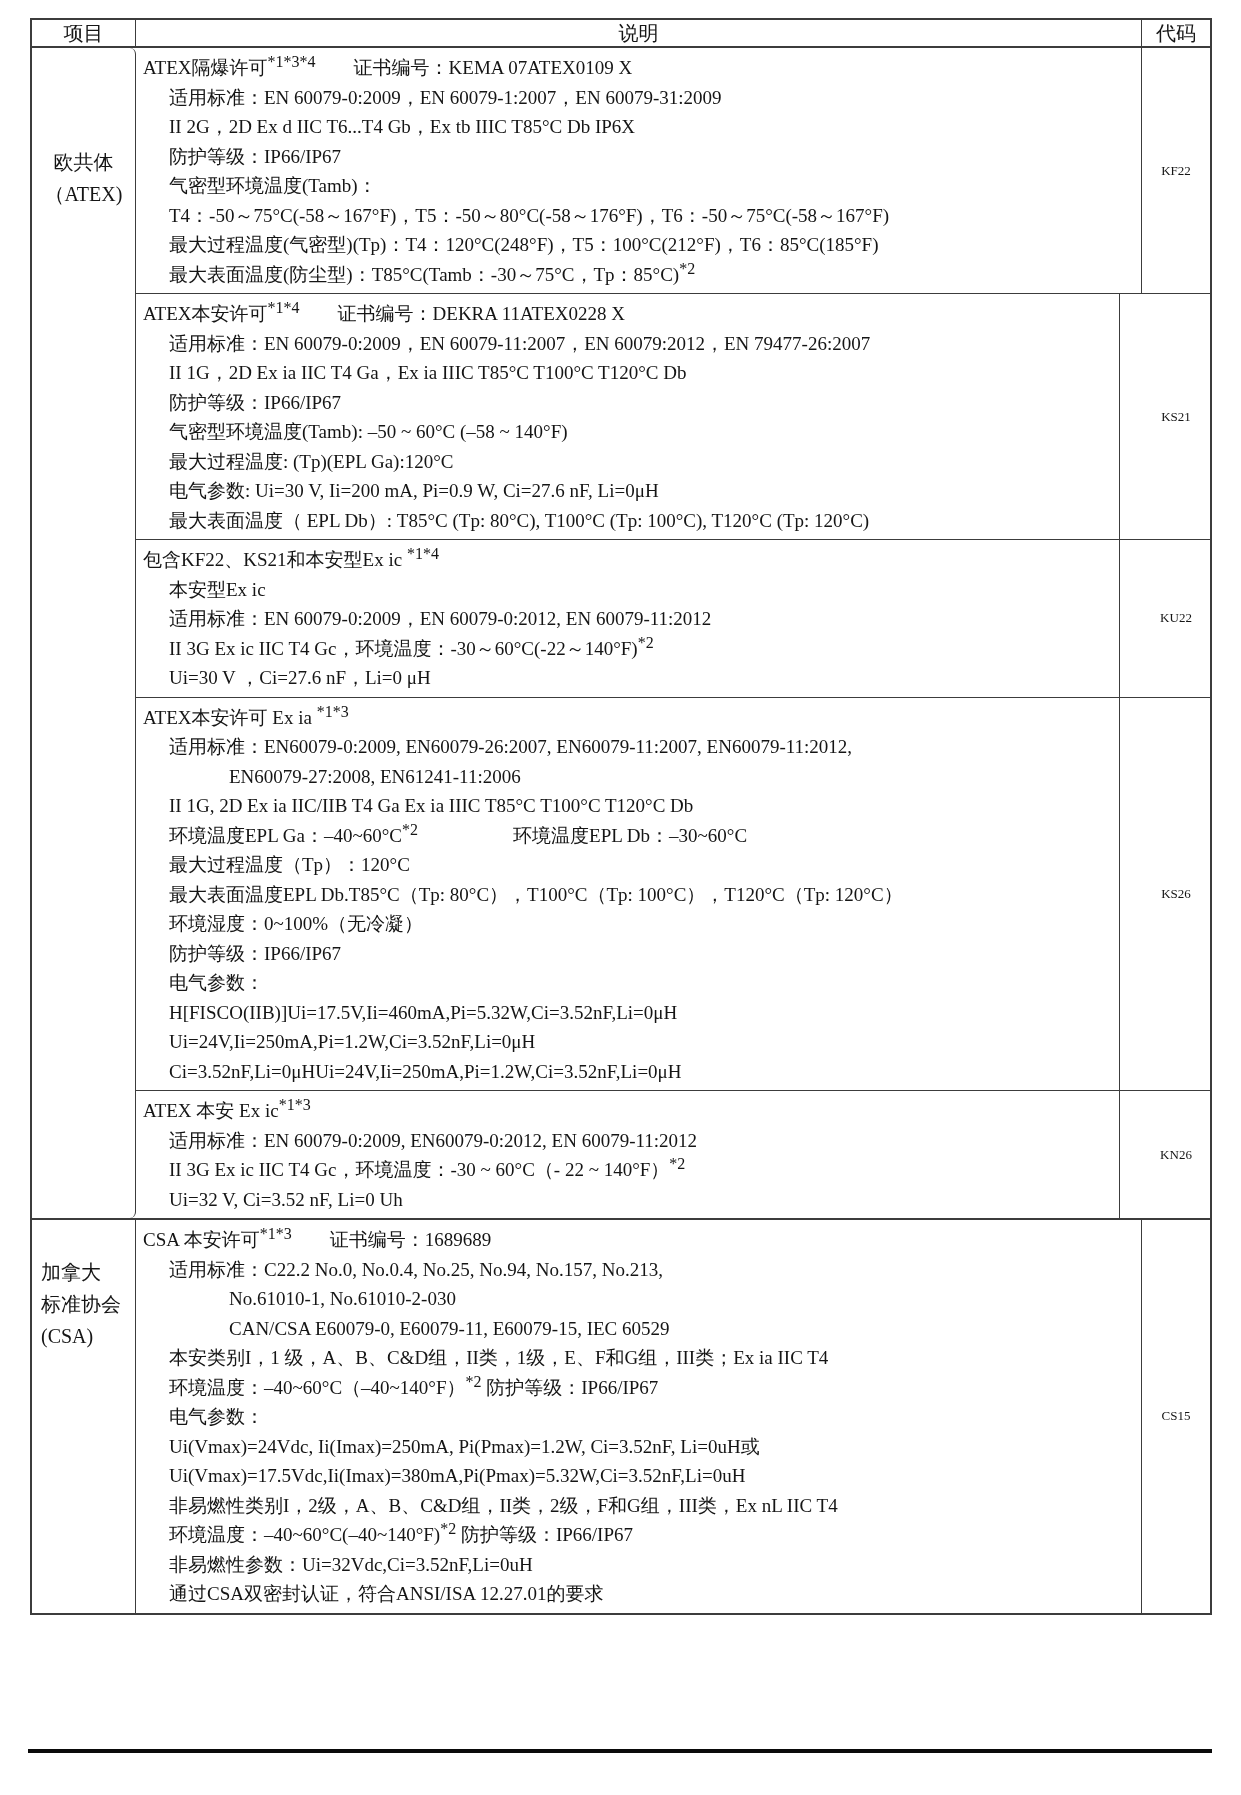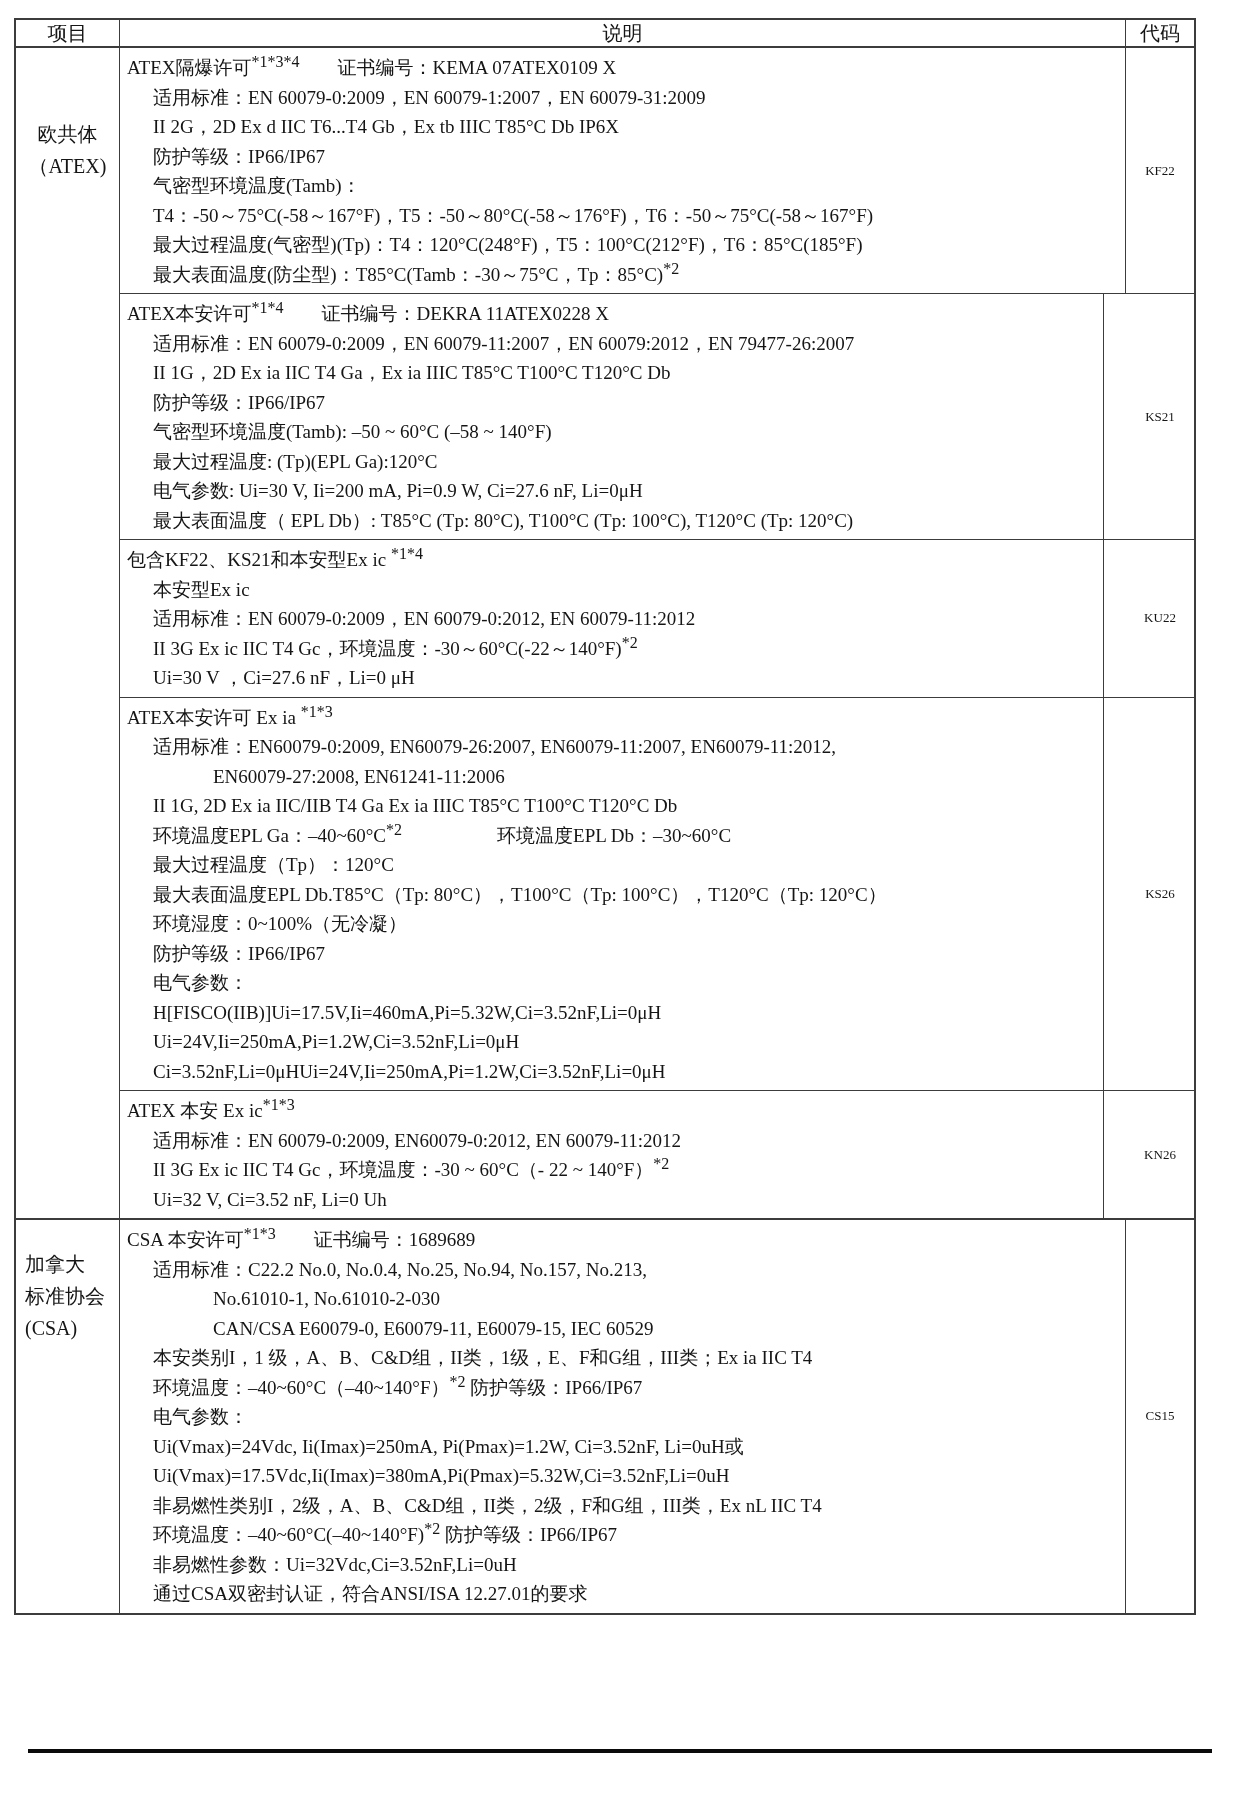--- a/index.html
+++ b/index.html
@@ -6,40 +6,40 @@
   html,body { background:#e9e9e9; }
   .page {
     position:relative;
     width:1241px; height:1795px;
     background:#ffffff;
     font-family:"Liberation Serif","DejaVu Serif",serif;
     color:#151515;
     overflow:hidden;
   }
   .spec-table {
-    position:absolute; left:14px; top:18px; width:1182px;
+    position:absolute; left:30px; top:18px; width:1182px;
     border:2px solid #3c3c3c;
     background:#fff;
   }
   .hrow { display:flex; border-bottom:2px solid #3c3c3c; height:28px; }
   .hcell {
     font-size:20px; line-height:26px; text-align:center;
   }
   .hc1 { width:104px; border-right:1.5px solid #3c3c3c; }
   .hc2 { flex:1; border-right:1.5px solid #3c3c3c; }
   .hc3 { width:68px; }
   .grow { display:flex; }
   .grow + .grow { border-top:2px solid #3c3c3c; }
   .gcell {
     width:104px; border-right:1.5px solid #3c3c3c;
     display:flex; flex-direction:column;
     font-size:20px; line-height:32px;
   }
-  .g0 .gcell { padding-top:70px; align-items:center; }
-  .g1 .gcell { padding-top:28px; align-items:flex-start; padding-left:9px; }
+  .g0 .gcell { padding-top:98px; align-items:center;border-radius:6px; }
+  .g1 .gcell { padding-top:36px; align-items:flex-start; padding-left:9px; }
   .gcontent { flex:1; display:flex; flex-direction:column; }
   .subrow { display:flex; }
   .subrow + .subrow { border-top:1.5px solid #3c3c3c;gap:22px; }
   .desc {
     flex:1; border-right:1.5px solid #3c3c3c;
     padding:5px 4px 4px 7px;
     font-size:19px; line-height:29.5px;
   }
   .line { white-space:nowrap; }
   .ind1 { margin-left:26px; }

